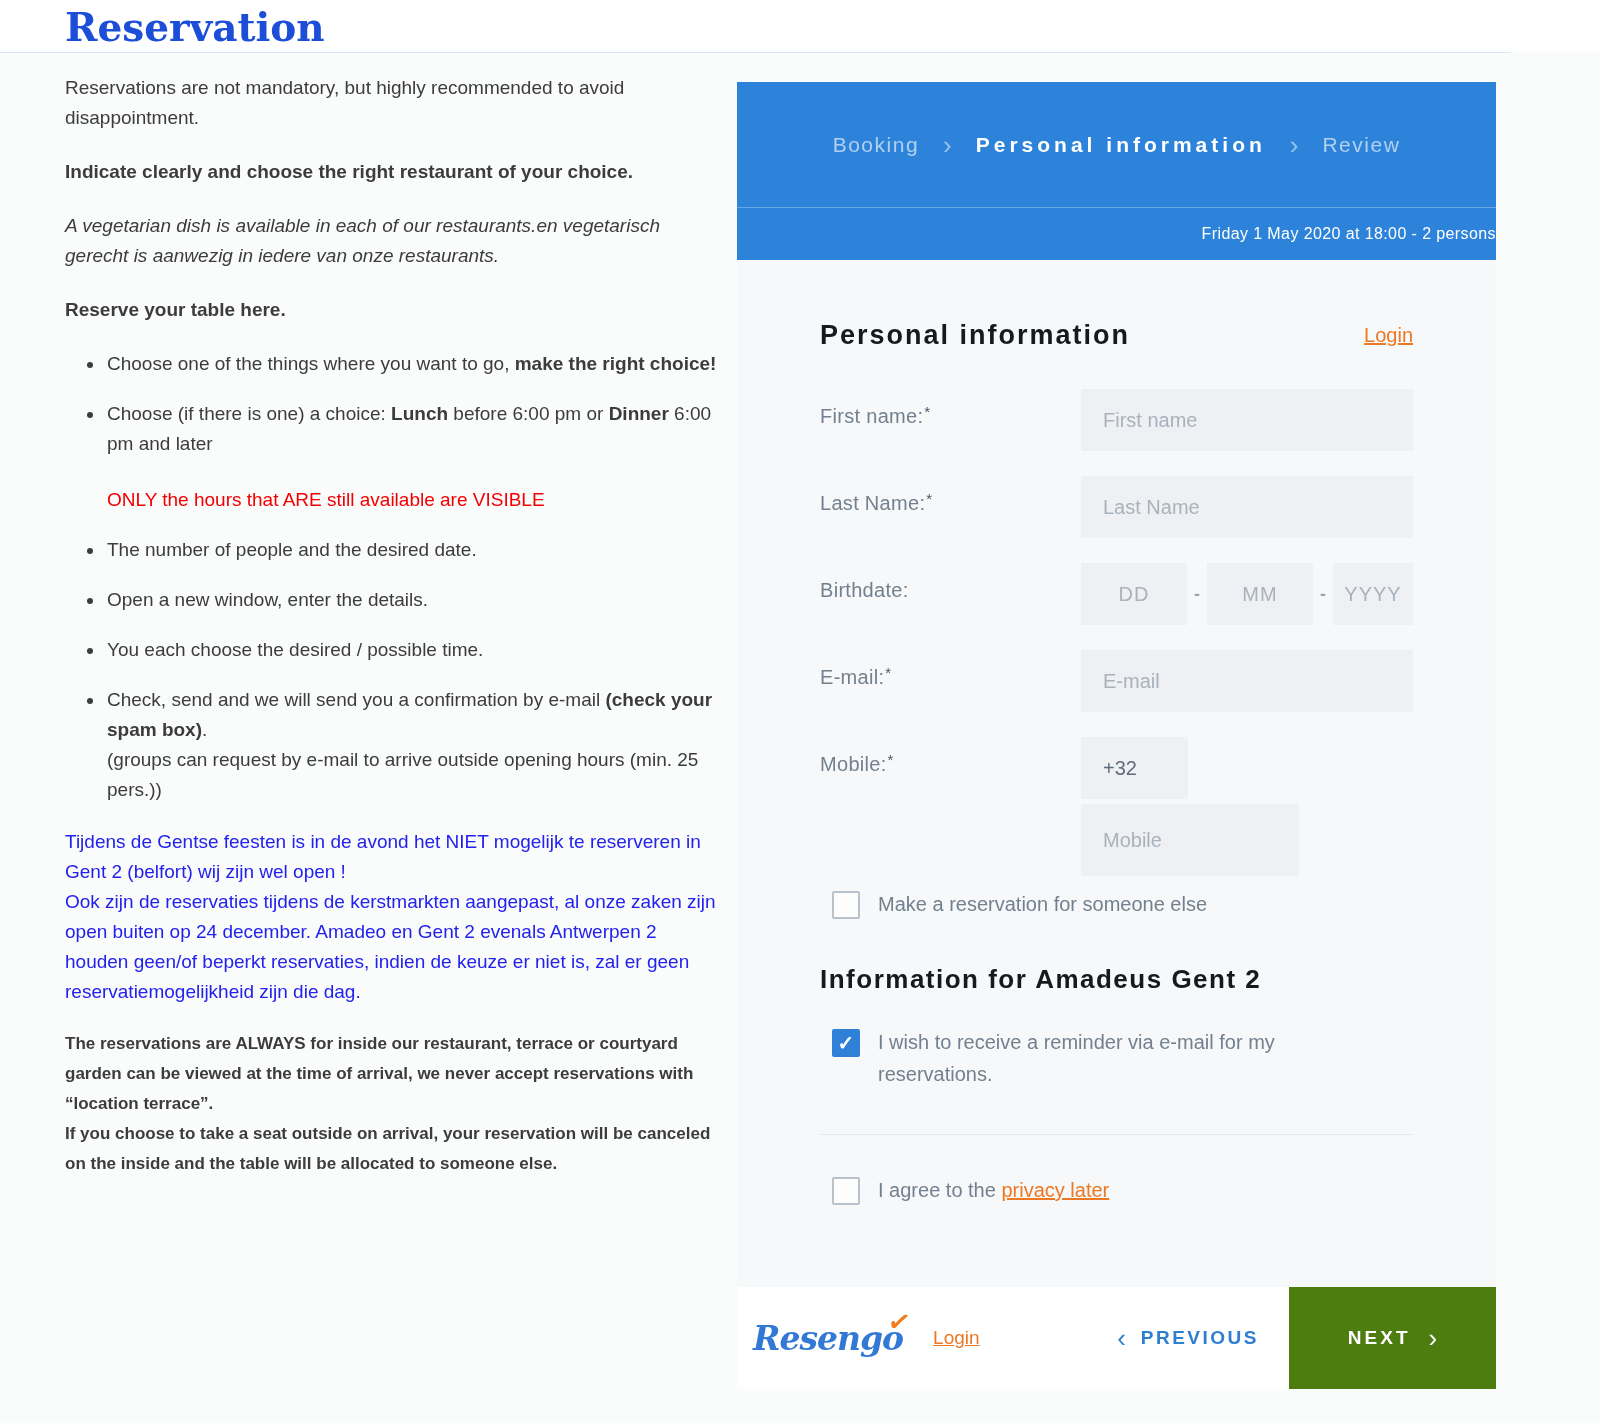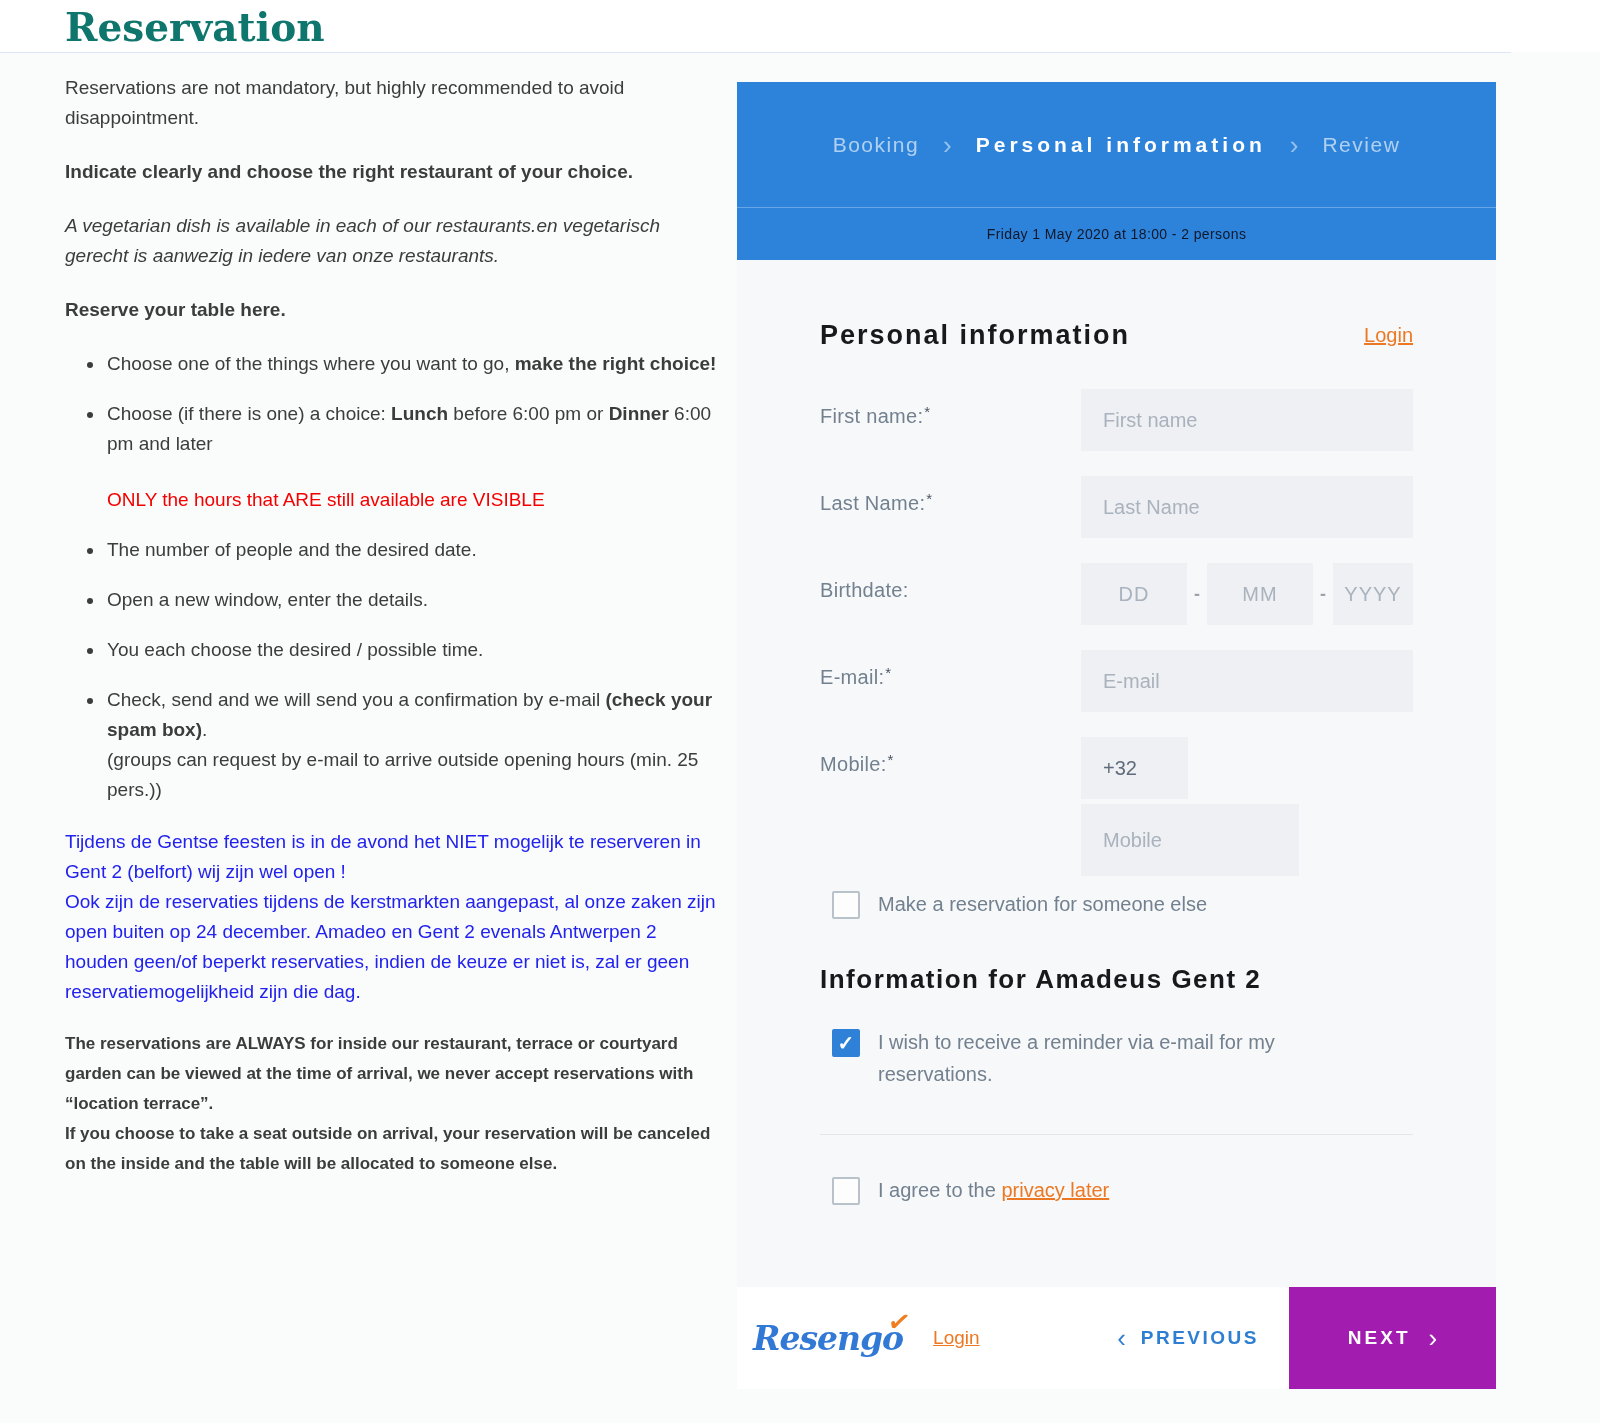--- a/index.html
+++ b/index.html
@@ -9,21 +9,21 @@
     background:#fafbfb;
     font-family:"Liberation Sans", sans-serif;
     color:#3c3c3c;
     overflow:hidden;
   }
   
   .top-band { background:#fff; padding:6px 0 0 65px; }
   .top-band h1 {
     margin:0; padding:0 0 4px 0;
     font-family:"DejaVu Serif", serif;
-    font-weight:bold; font-size:39px; color:#0f766e;
+    font-weight:bold; font-size:39px; color:#1d4ed8;
     letter-spacing:0px; line-height:42px;
   }
   .band-rule { border-bottom:1px solid #dbe7f6; margin-right:89px; }
   
   .content { display:flex; height:1374px; background:#fafbfb; }
   .left-col {
     width:655px; margin-left:65px; padding-top:20px;
     font-size:19px; line-height:30px; color:#3c3c3c;
   }
   .left-col p { margin:0 0 24px 0; }
@@ -45,22 +45,22 @@
   .breadcrumb {
     height:126px; display:flex; align-items:center; justify-content:center;
     gap:24px; border-bottom:1px solid rgba(255,255,255,0.28);
   }
   .crumb {
     color:rgba(255,255,255,0.62); font-size:21px; letter-spacing:1.5px; cursor:pointer;
   }
   .crumb.active { color:#fff; font-weight:bold; letter-spacing:4px; cursor:default; }
   .crumb-sep { color:rgba(255,255,255,0.5); font-size:26px; line-height:20px; }
   .widget-subheader {
-    height:52px; line-height:52px; text-align:center;
-    color:#0f172a; font-size:14px; letter-spacing:0.4px;
+    height:52px; line-height:52px; text-align:right;
+    color:#ffffff; font-size:16px; letter-spacing:0.4px;
   }
   .widget-body { background:#f7f8f9; flex:1; padding:60px 83px 0 83px; }
   .body-head { display:flex; justify-content:space-between; align-items:center; margin-bottom:38px; }
   .body-head h2 {
     margin:0; font-size:27px; font-weight:bold; letter-spacing:2px; color:#17191d;
   }
   .login-link { color:#ed7823; font-size:20px; text-decoration:underline; cursor:pointer; }
   
   .form-row { display:flex; margin-bottom:25px; }
   .form-label {
@@ -119,21 +119,21 @@
     position:absolute; right:-8px; top:-13px;
     color:#f07d1e; font-size:27px; font-weight:bold; transform:rotate(10deg);
   }
   .footer-login { margin-left:30px; color:#ed7823; font-size:19px; text-decoration:underline; cursor:pointer; }
   .prev-btn {
     margin-left:auto; margin-right:30px; display:flex; align-items:center; gap:15px;
     color:#2e7fd2; font-weight:bold; font-size:19px; letter-spacing:2.5px; cursor:pointer;
   }
   .prev-btn .chev { font-size:26px; font-weight:normal; letter-spacing:0; line-height:16px; }
   .next-btn {
-    width:207px; height:102px; background:#a21caf; border:none; cursor:pointer;
+    width:207px; height:102px; background:#4d7c0f; border:none; cursor:pointer;
     color:#fff; font-weight:bold; font-size:19px; letter-spacing:3px;
     display:flex; align-items:center; justify-content:center; gap:18px;
     font-family:"Liberation Sans", sans-serif;
   }
   .next-btn .chev { font-size:26px; font-weight:normal; letter-spacing:0; line-height:16px; }
 </style>
 </head>
 <body>
 
 <div class="top-band">

